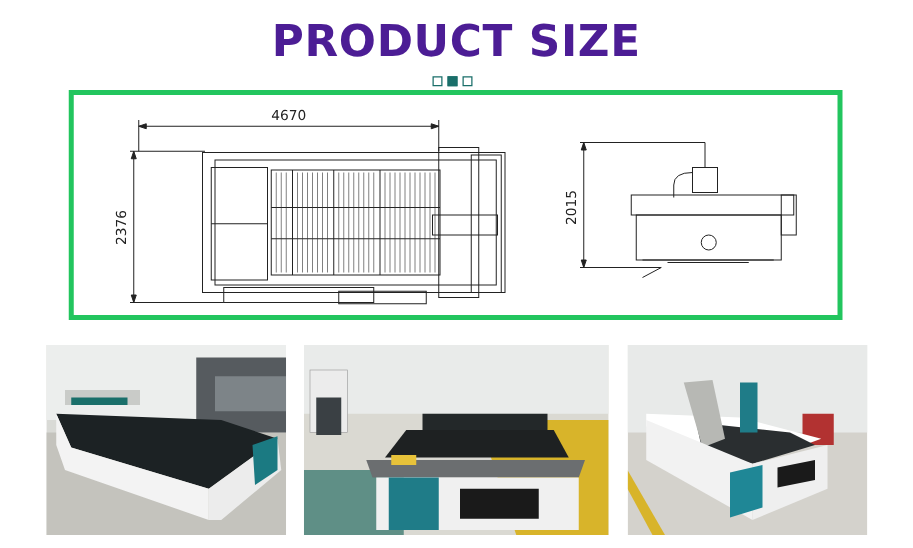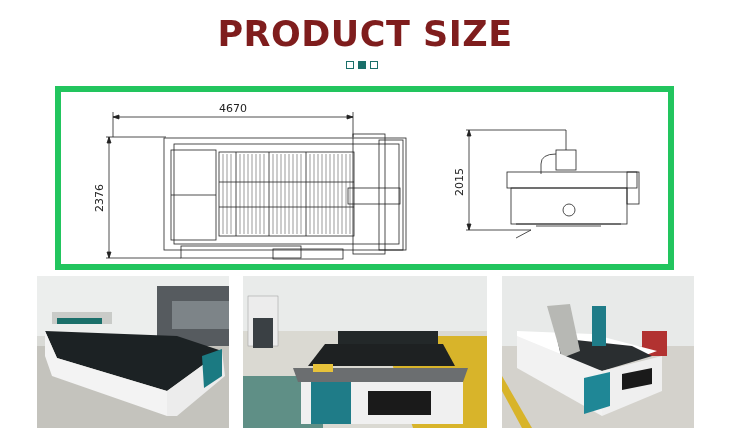--- a/index.html
+++ b/index.html
@@ -1,21 +1,21 @@
 <!DOCTYPE html>
 <html><head>
 <meta charset="utf-8">
 <style>
   html,body{margin:0;padding:0;background:#fff;}
   body{width:730px;height:438px;position:relative;overflow:hidden;font-family:"DejaVu Sans",sans-serif;}
-  .title{position:absolute;left:0;top:12px;width:730px;text-align:center;font-weight:bold;font-size:35px;letter-spacing:0.5px;color:#7f1d1d;line-height:44px;}
+  .title{position:absolute;left:0;top:12px;width:730px;text-align:center;font-weight:bold;font-size:35px;letter-spacing:0.5px;color:#4c1d95;line-height:44px;}
   .dots{position:absolute;top:61px;left:346px;display:flex;gap:4px;}
   .dot{width:8px;height:8px;border:1.5px solid #1a6f6a;box-sizing:border-box;}
   .dot.filled{background:#1a6f6a;}
-  .diagram-box{position:absolute;left:55px;top:86px;width:619px;height:184px;border:6px solid #22c55e;box-sizing:border-box;background:#fff;}
+  .diagram-box{position:absolute;left:55px;top:72px;width:619px;height:184px;border:4px solid #22c55e;box-sizing:border-box;background:#fff;}
   .photo{position:absolute;top:276px;height:152px;overflow:hidden;}
   .p1{left:37px;width:192px;}
   .p2{left:243px;width:244px;}
   .p3{left:502px;width:192px;}
   .photo svg{display:block;width:100%;height:100%;}
   .dimtext{font-family:"DejaVu Sans",sans-serif;font-size:11px;fill:#222;}
 </style>
 </head>
 <body>
 

